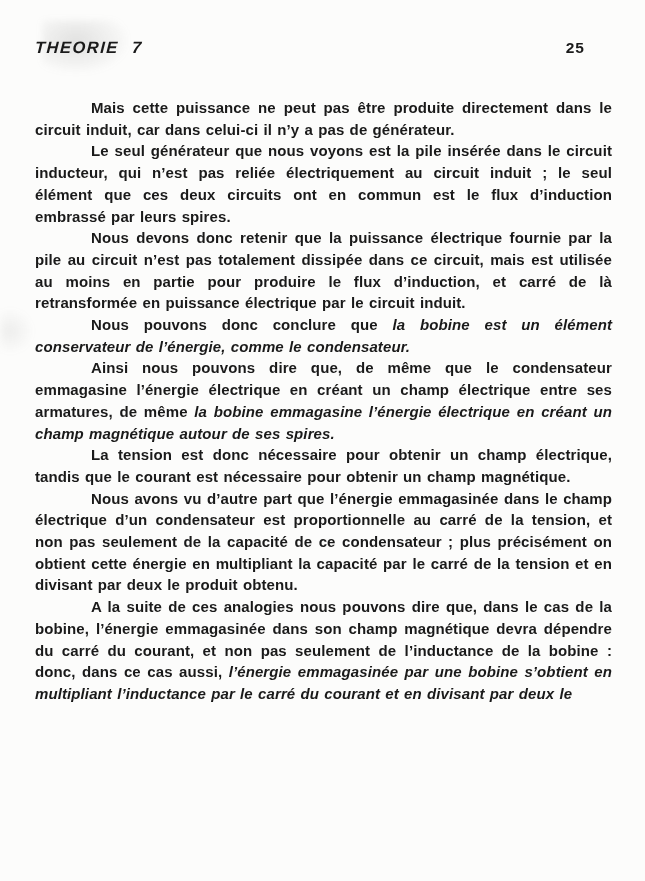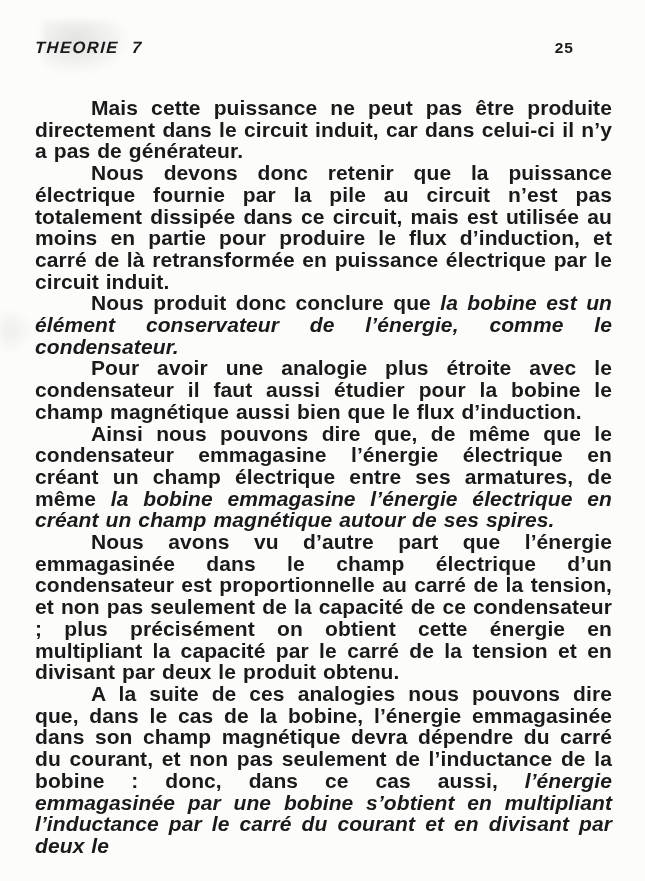--- a/index.html
+++ b/index.html
@@ -54,30 +54,30 @@
     font-weight: 700;
     font-size: 16.5px;
     letter-spacing: 1.5px;
     word-spacing: 7px;
     transform: skewX(-3deg);
   }
   .running-head .folio {
     font-weight: 700;
     font-size: 15.5px;
     letter-spacing: 1px;
-    margin-right: 36px;
+    margin-right: 25px;
   }
   .body-text-block {
     position: absolute;
     top: 97px;
     left: 35px;
     width: 577px;
   }
   .para {
-    font-size: 21px;
+    font-size: 15px;
     font-weight: 700;
     line-height: 21.7px;
     text-align: justify;
     text-indent: 56px;
     word-spacing: 1px;
     letter-spacing: 0.1px;
   }
   .para .it {
     font-style: italic;
   }
@@ -89,20 +89,21 @@
   <div class="scan-smudge"></div>
   <div class="scan-smudge-2"></div>
 
   <div class="running-head">
     <span class="title">THEORIE 7</span>
     <span class="folio">25</span>
   </div>
 
   <div class="body-text-block">
       <p class="para"><span>Mais cette puissance ne peut pas être produite directement dans le circuit induit, car dans celui-ci il n’y a pas de générateur.</span></p>
+      <p class="para"><span>Le seul générateur que nous voyons est la pile insérée dans le circuit inducteur, qui n’est pas reliée électriquement au circuit induit ; le seul élément que ces deux circuits ont en commun est le flux d’induction embrassé par leurs spires.</span></p>
       <p class="para"><span>Nous devons donc retenir que la puissance électrique fournie par la pile au circuit n’est pas totalement dissipée dans ce circuit, mais est utilisée au moins en partie pour produire le flux d’induction, et carré de là retransformée en puissance électrique par le circuit induit.</span></p>
-      <p class="para"><span>Nous produit donc conclure que </span><span class="it">la bobine est un élément conservateur de l’énergie, comme le condensateur.</span></p>
-      <p class="para"><span>Pour avoir une analogie plus étroite avec le condensateur il faut aussi étudier pour la bobine le champ magnétique aussi bien que le flux d’induction.</span></p>
+      <p class="para"><span>Nous pouvons donc conclure que </span><span class="it">la bobine est un élément conservateur de l’énergie, comme le condensateur.</span></p>
       <p class="para"><span>Ainsi nous pouvons dire que, de même que le condensateur emmagasine l’énergie électrique en créant un champ électrique entre ses armatures, de même </span><span class="it">la bobine emmagasine l’énergie électrique en créant un champ magnétique autour de ses spires.</span></p>
+      <p class="para"><span>La tension est donc nécessaire pour obtenir un champ électrique, tandis que le courant est nécessaire pour obtenir un champ magnétique.</span></p>
       <p class="para"><span>Nous avons vu d’autre part que l’énergie emmagasinée dans le champ électrique d’un condensateur est proportionnelle au carré de la tension, et non pas seulement de la capacité de ce condensateur ; plus précisément on obtient cette énergie en multipliant la capacité par le carré de la tension et en divisant par deux le produit obtenu.</span></p>
       <p class="para"><span>A la suite de ces analogies nous pouvons dire que, dans le cas de la bobine, l’énergie emmagasinée dans son champ magnétique devra dépendre du carré du courant, et non pas seulement de l’inductance de la bobine : donc, dans ce cas aussi, </span><span class="it">l’énergie emmagasinée par une bobine s’obtient en multipliant l’inductance par le carré du courant et en divisant par deux le</span></p>
     </div>
 </div>
 
 </body></html>

